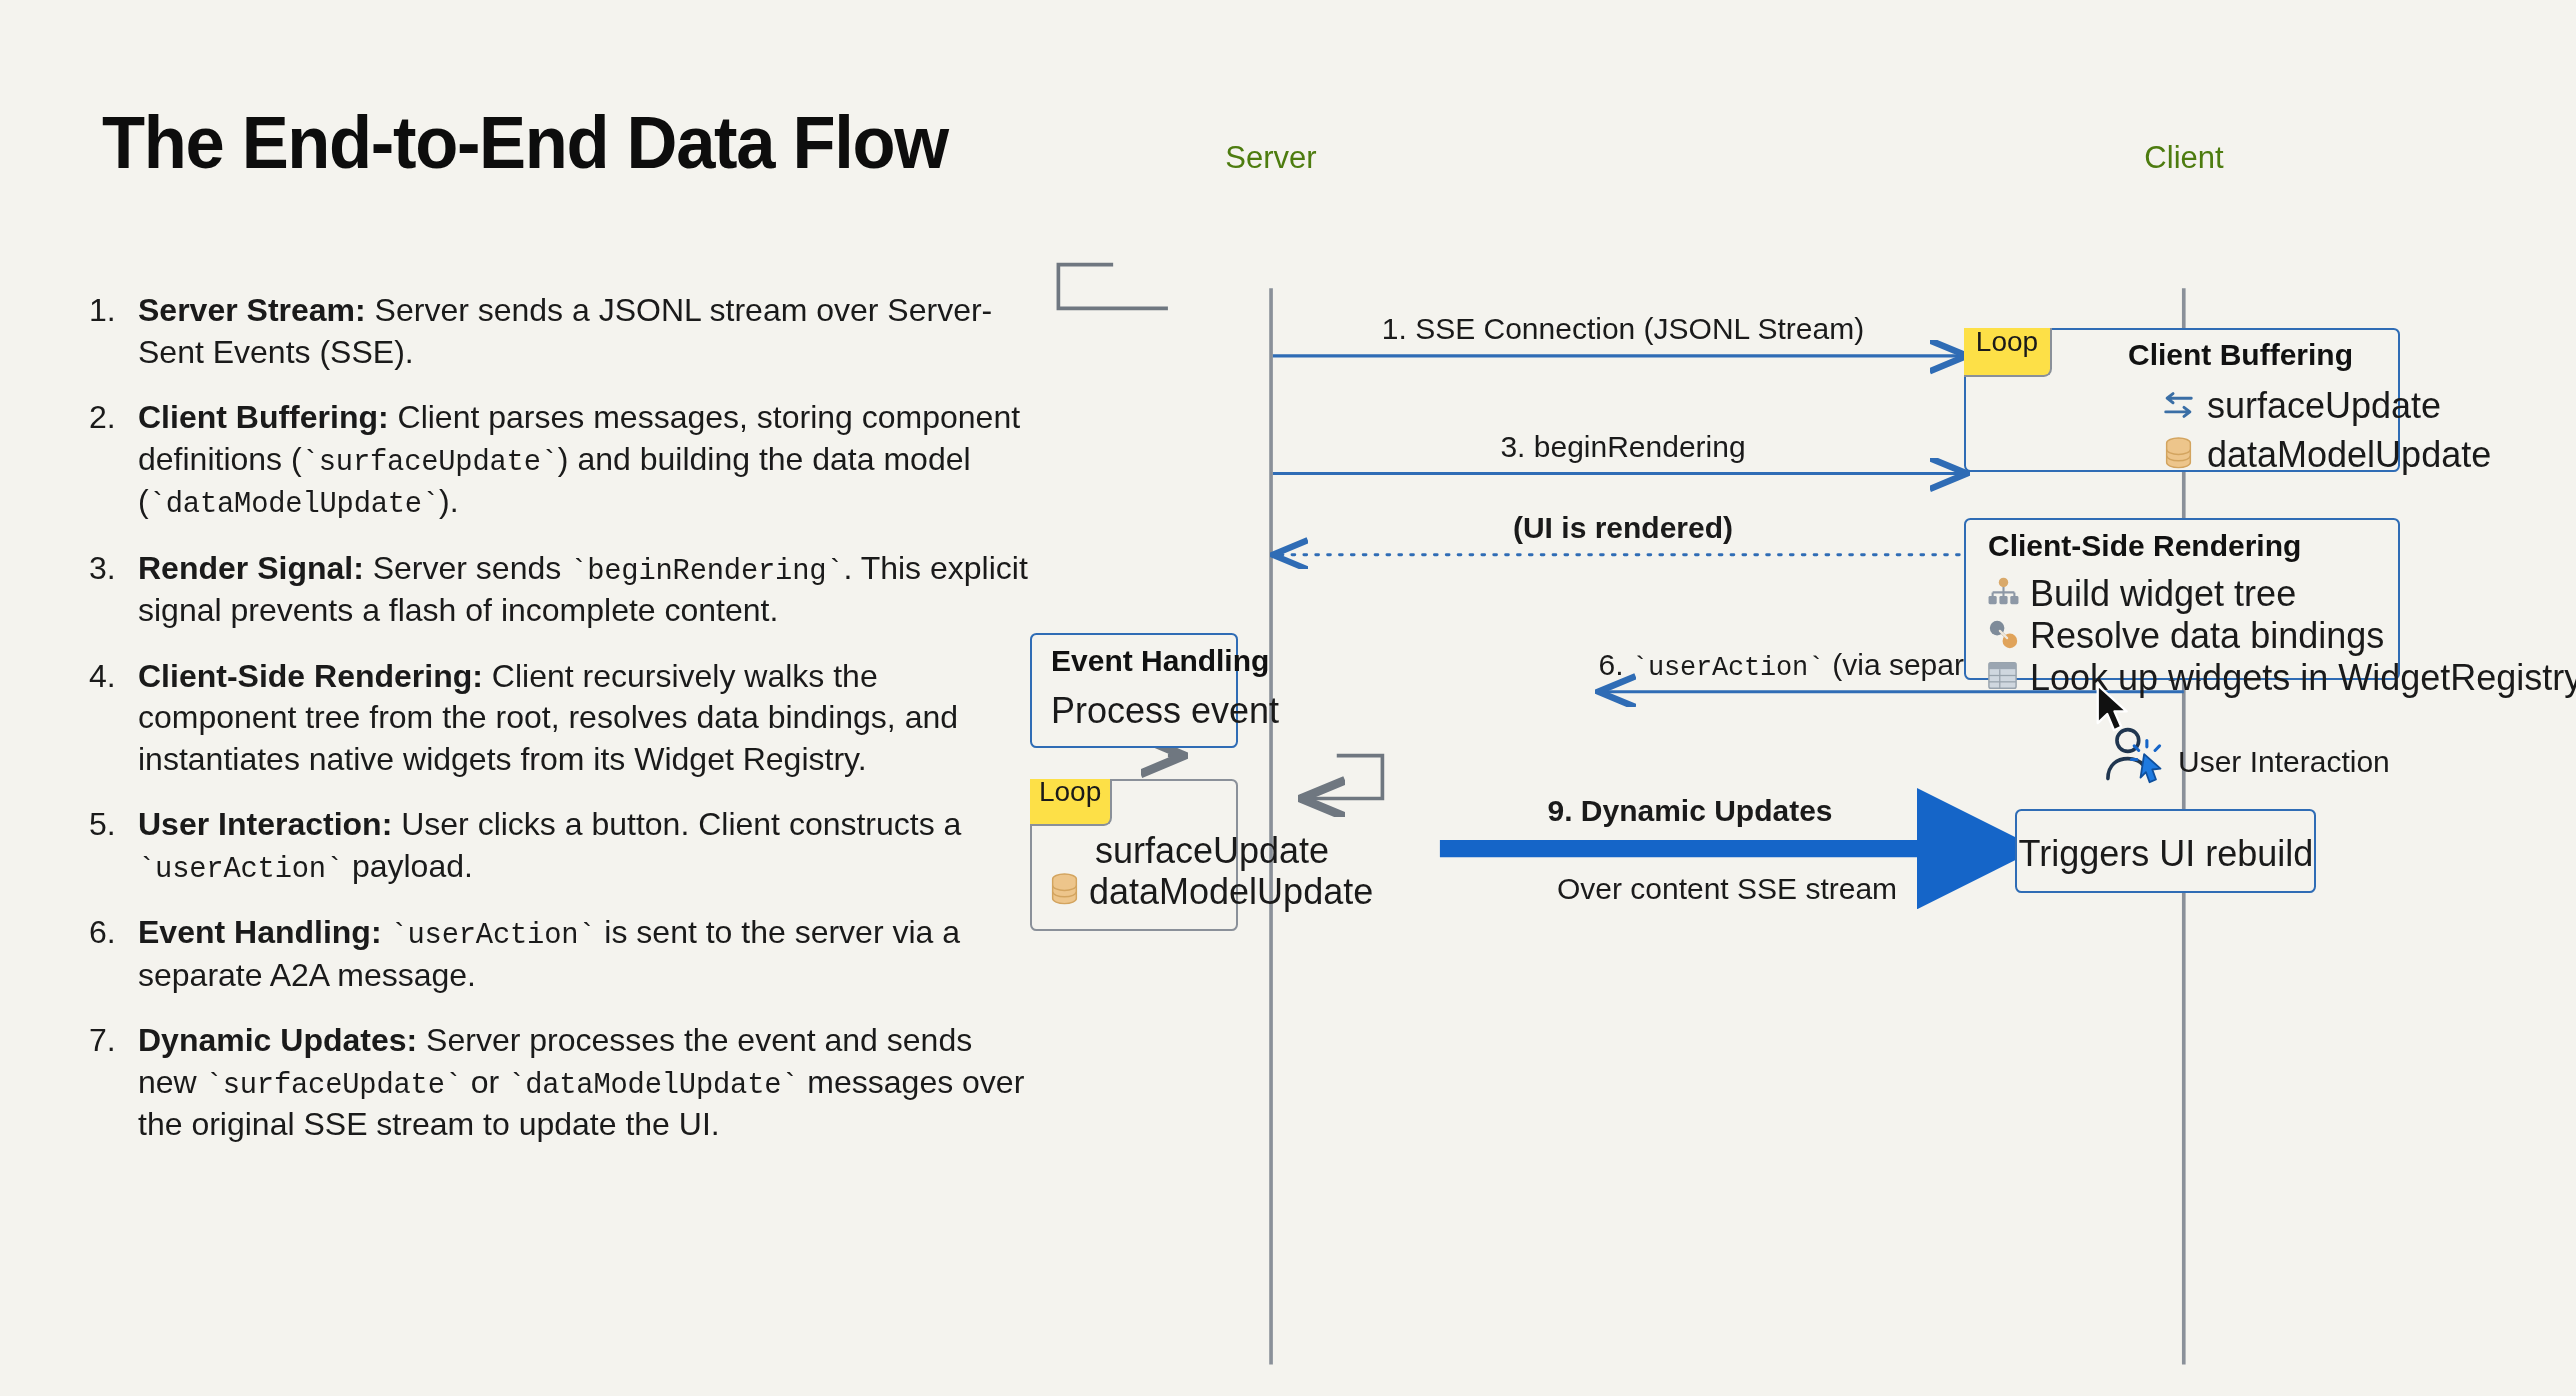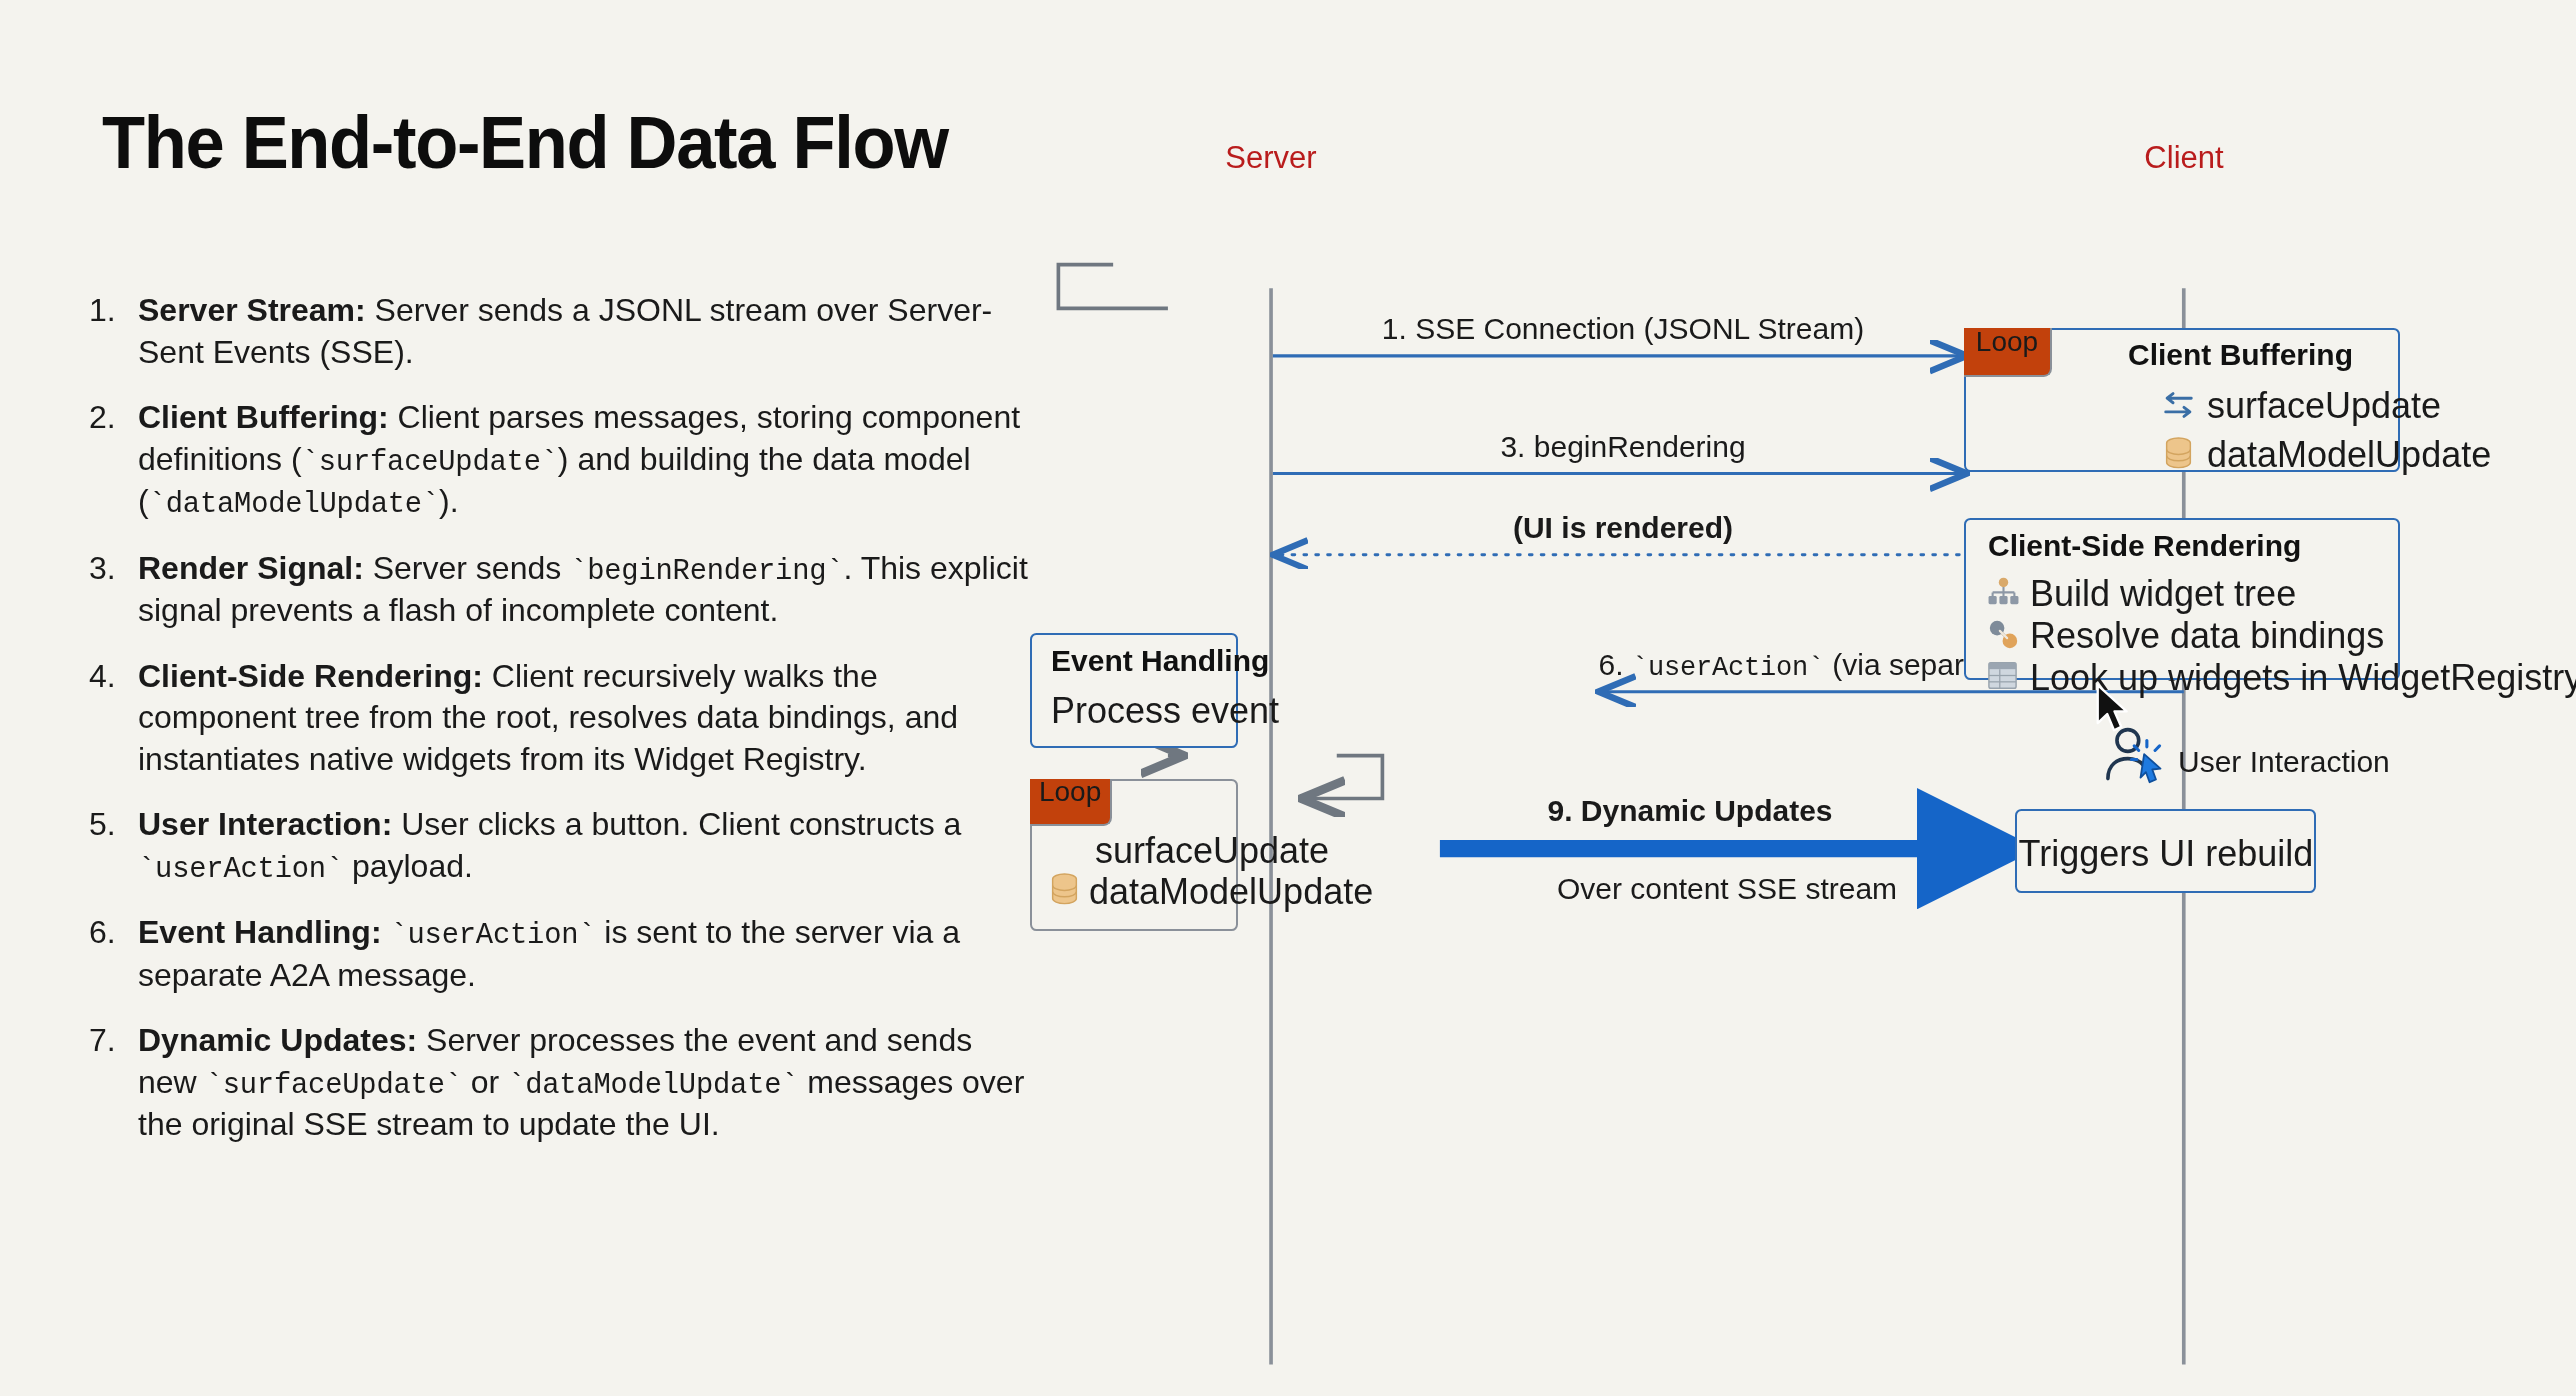--- a/index.html
+++ b/index.html
@@ -54,21 +54,21 @@
   .dg-label{
     position:absolute;
     font-size:30px;
     color:#1a1a1a;
     white-space:nowrap;
   }
   .dg-label.bold{font-weight:bold;}
   .dg-label.center{transform:translateX(-50%);}
 
   .actor-name{
-    position:absolute;font-size:31px;color:#b91c1c;
+    position:absolute;font-size:31px;color:#4d7c0f;
     transform:translateX(-50%);white-space:nowrap;
   }
 
   
   .dbox{
     position:absolute;
     background:#f4f3ee;
     border:2.7px solid #2f6cb5;
     border-radius:6.4px;
     box-sizing:border-box;
@@ -78,21 +78,21 @@
     position:absolute;font-weight:bold;font-size:30px;color:#111;white-space:nowrap;
   }
   .dbox-line{
     position:absolute;font-size:36px;color:#1a1a1a;white-space:nowrap;
   }
   .loop-tab{
     position:absolute;
     border:2.7px solid #8a9099;
     border-top:none;border-left:none;
     border-radius:0 0 8.2px 0;
-    background:#c2410c;
+    background:#fde047;
     box-sizing:border-box;
     font-size:28px;
     color:#1a1a1a;
     display:flex;align-items:center;justify-content:center;
     padding-bottom:19px;
   }
 
   
   .ic{position:absolute;display:block;}
 

